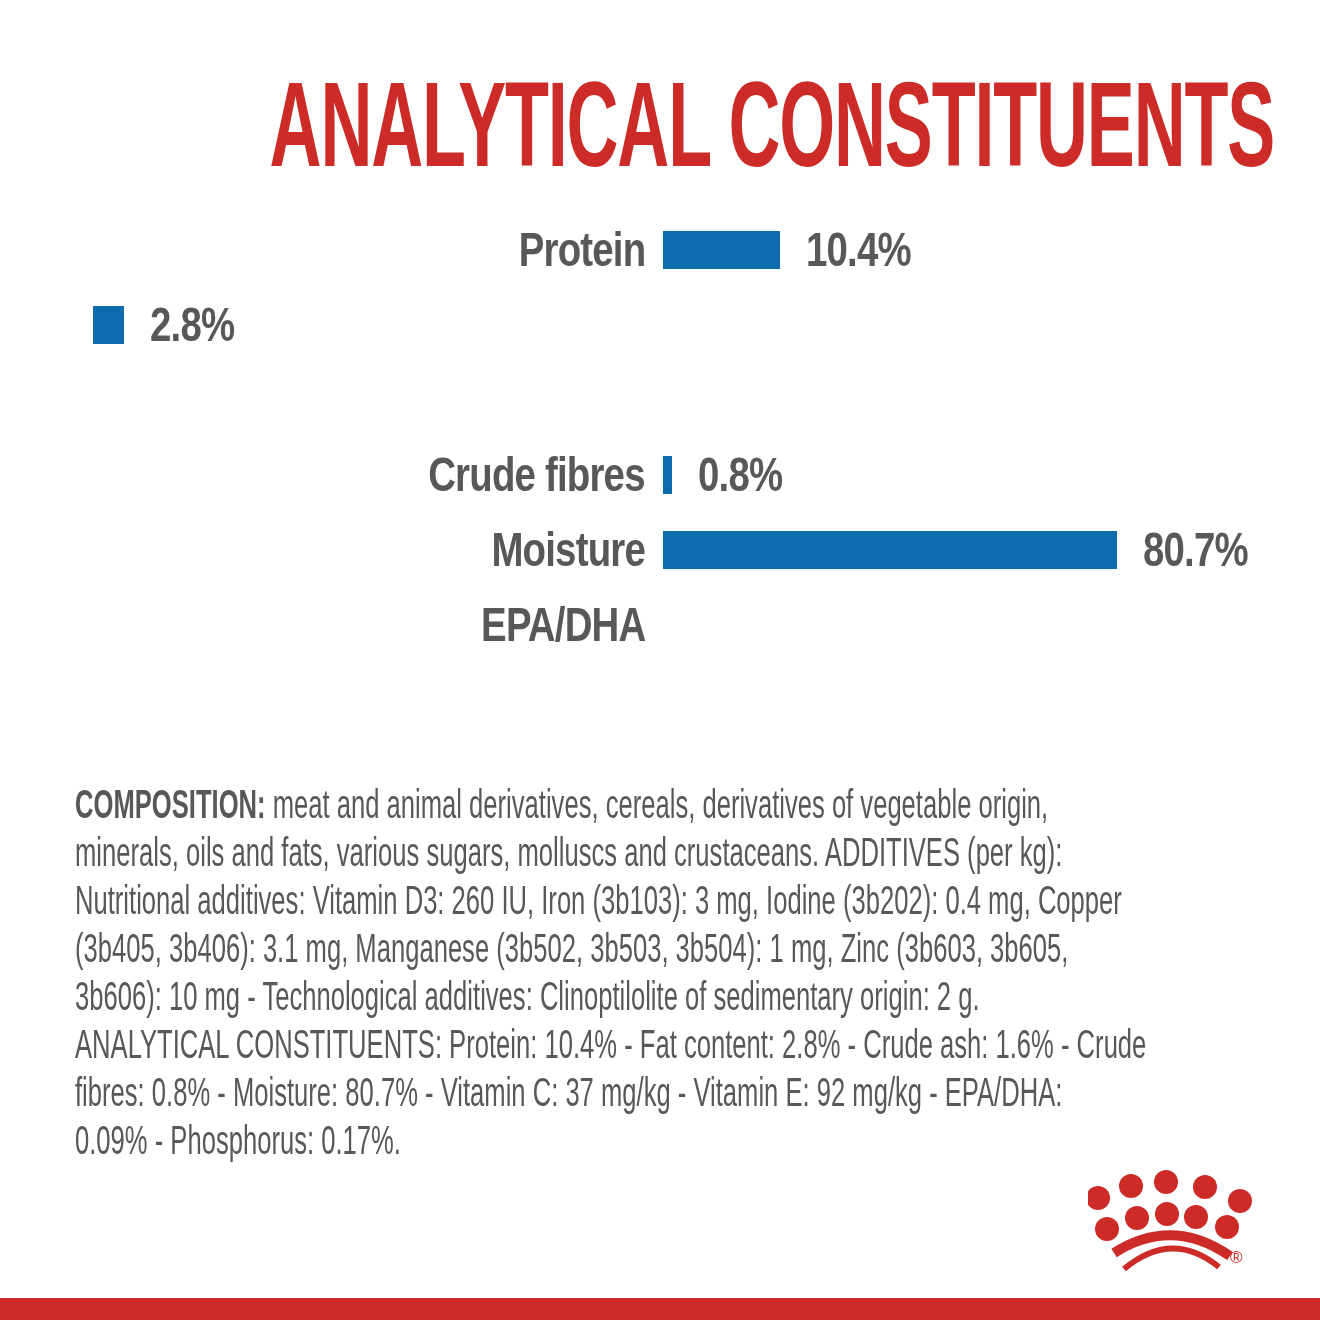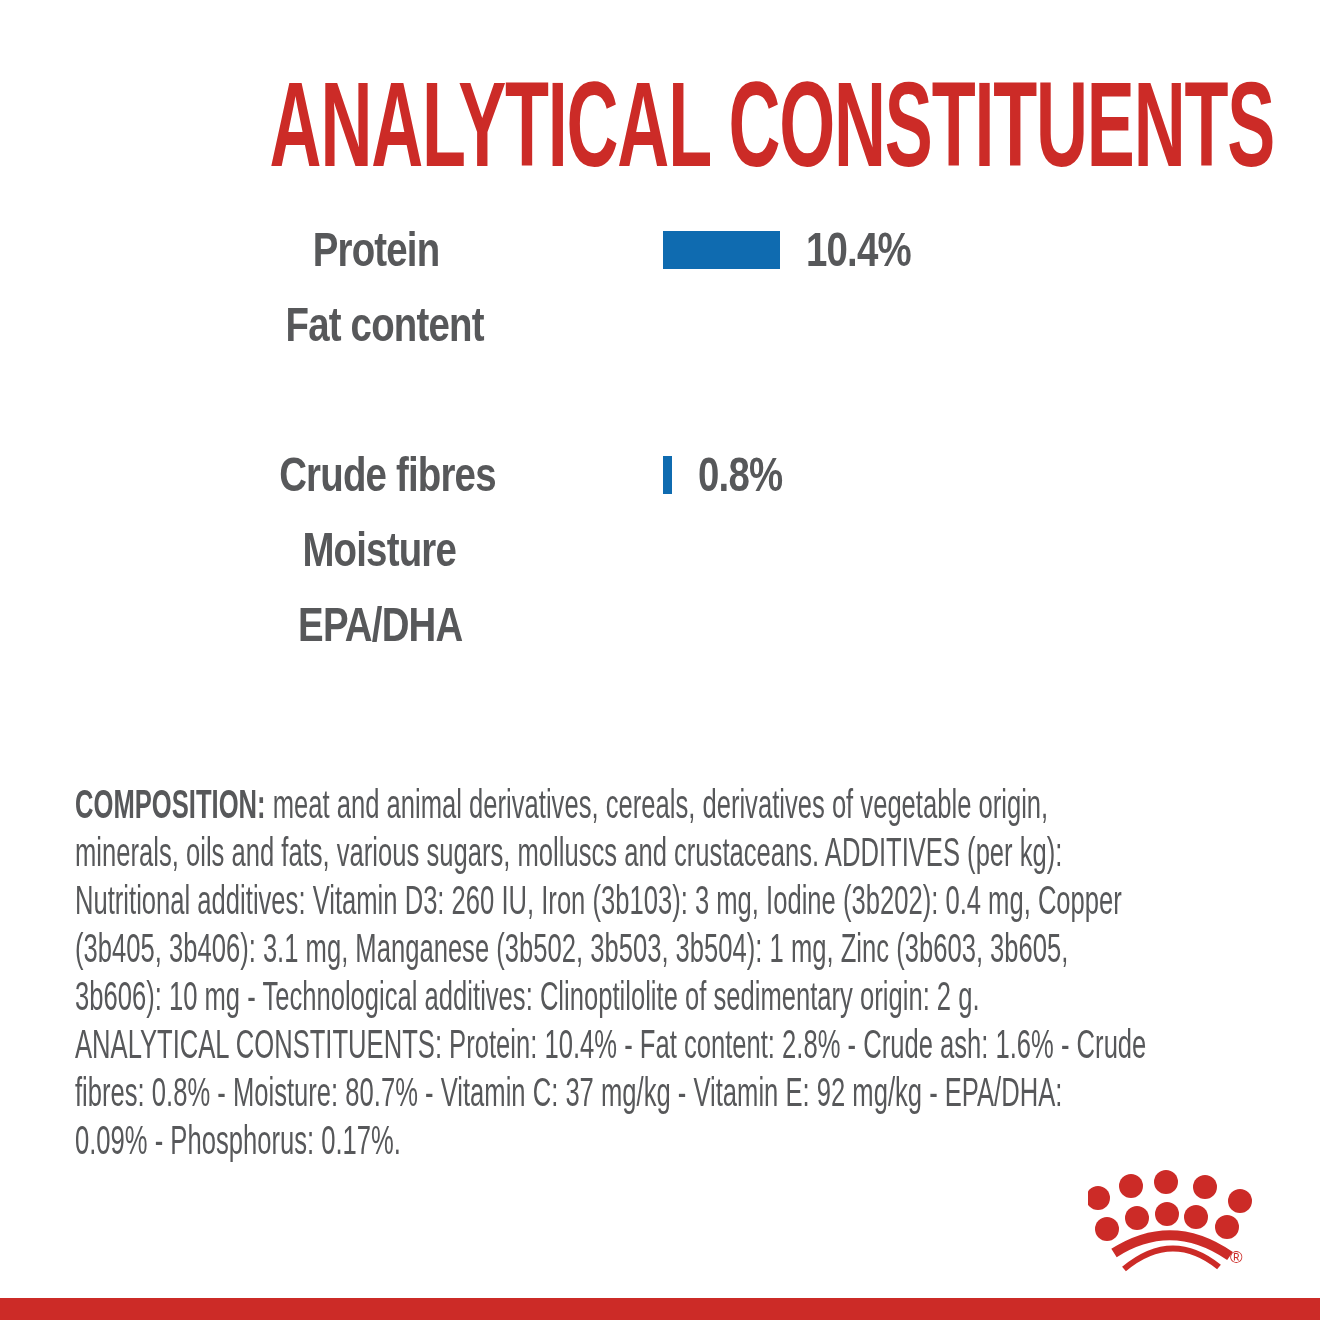--- a/index.html
+++ b/index.html
@@ -9,21 +9,21 @@
     --brand-red:#cc2b27;--bar-blue:#0f6bb0;--text-gray:#57585a;
   }
   .title{
     position:absolute;top:64px;left:0;width:100%;text-align:center;
     font-size:120px;line-height:120px;font-weight:bold;color:var(--brand-red);
     transform:scaleX(.60);transform-origin:50% 50%;
     white-space:nowrap;letter-spacing:-2px;
   }
   .chart{position:absolute;top:212px;left:75px;right:0;}
   .crow{display:flex;align-items:center;height:75px;}
-  .clabel{width:570px;text-align:center;flex:none;}
+  .clabel{width:570px;text-align:right;flex:none;}
   .clabel span{
     display:inline-block;transform:scaleX(.80);transform-origin:100% 50%;
     font-weight:bold;font-size:48px;color:var(--text-gray);
     letter-spacing:-1px;white-space:nowrap;
   }
   .cbar-wrap{display:flex;align-items:center;margin-left:18px;justify-content:flex-end;}
   .cbar{background:var(--bar-blue);height:38px;flex:none;}
   .cval{margin-left:26px;}
   .cval span{
     display:inline-block;transform:scaleX(.80);transform-origin:0 50%;
@@ -49,33 +49,40 @@
 
   <div class="chart">
       <div class="crow">
         <div class="clabel"><span>Protein</span></div>
         <div class="cbar-wrap">
           <div class="cbar" style="width: 117px;"></div>
           <div class="cval"><span>10.4%</span></div>
         </div>
       </div>
       <div class="crow">
-        <div class="clabel"><span>Fat content</span></div>
+        <div class="cbar-wrap">
+          <div class="cbar" style="width: 31px;"></div>
+          <div class="cval"><span>2.8%</span></div>
+        </div>
       </div>
       <div class="crow">
       </div>
       <div class="crow">
         <div class="clabel"><span>Crude fibres</span></div>
         <div class="cbar-wrap">
           <div class="cbar" style="width: 9px;"></div>
           <div class="cval"><span>0.8%</span></div>
         </div>
       </div>
       <div class="crow">
         <div class="clabel"><span>Moisture</span></div>
+        <div class="cbar-wrap">
+          <div class="cbar" style="width: 454px;"></div>
+          <div class="cval"><span>80.7%</span></div>
+        </div>
       </div>
       <div class="crow">
         <div class="clabel"><span>EPA/DHA</span></div>
       </div>
     </div>
 
   <div class="composition">
       <div class="comp-line"><b>COMPOSITION:</b> meat and animal derivatives, cereals, derivatives of vegetable origin,</div>
       <div class="comp-line">minerals, oils and fats, various sugars, molluscs and crustaceans. ADDITIVES (per kg):</div>
       <div class="comp-line">Nutritional additives: Vitamin D3: 260 IU, Iron (3b103): 3 mg, Iodine (3b202): 0.4 mg, Copper</div>

